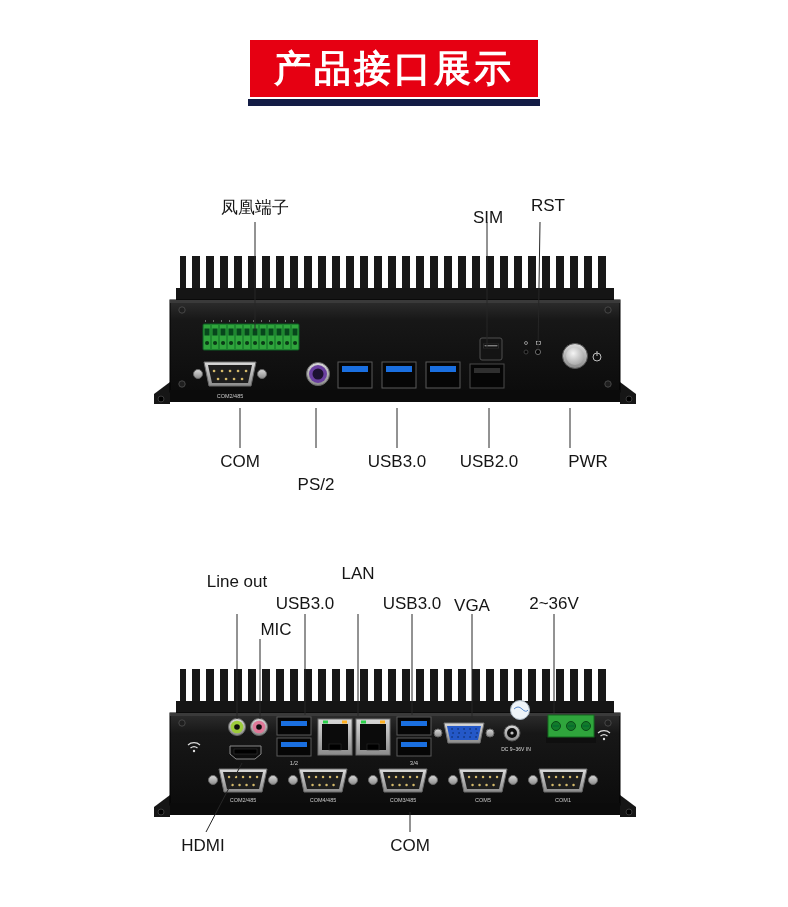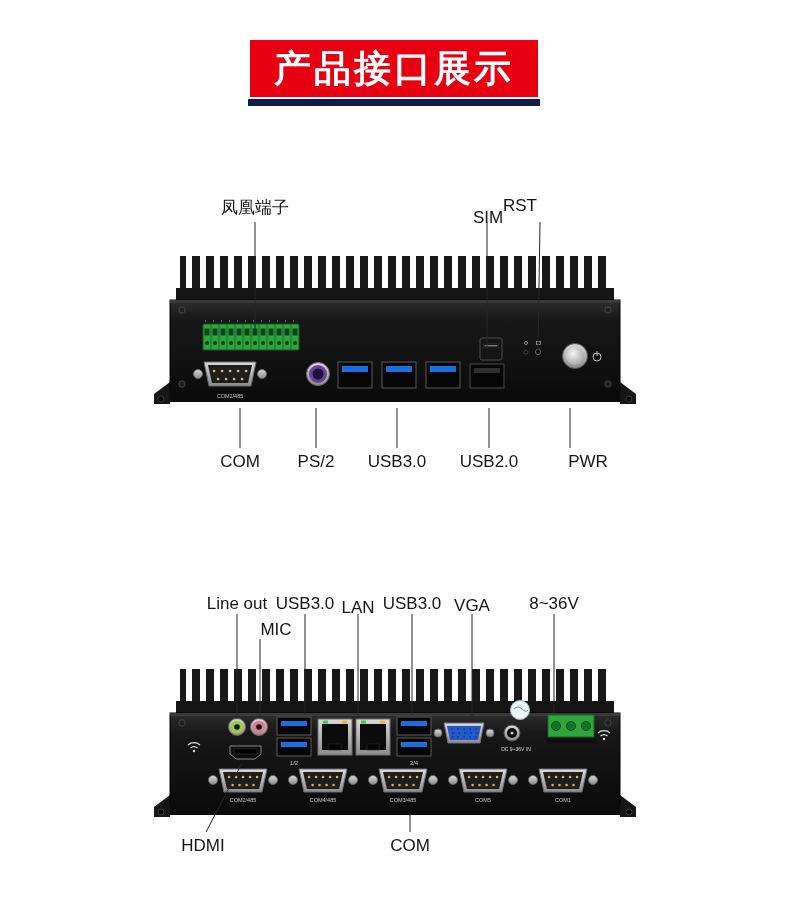--- a/index.html
+++ b/index.html
@@ -23,34 +23,34 @@
 </head>
 <body>
 
 <div class="page">
 
   <div class="title-box" style="background: rgb(230, 0, 18);">产品接口展示</div>
   <div class="title-underline" style="background: rgb(19, 28, 69);"></div>
 
   <div class="callout" style="left:255px;top:196px">凤凰端子</div>
   <div class="callout" style="left:488px;top:208px">SIM</div>
-  <div class="callout" style="left:520px;top:196px">RST</div>
+  <div class="callout" style="left:548px;top:196px">RST</div>
 
   <div class="callout" style="left:240px;top:452px">COM</div>
-  <div class="callout" style="left:316px;top:452px">PS/2</div>
+  <div class="callout" style="left:316px;top:475px">PS/2</div>
   <div class="callout" style="left:397px;top:452px">USB3.0</div>
   <div class="callout" style="left:489px;top:452px">USB2.0</div>
   <div class="callout" style="left:588px;top:452px">PWR</div>
 
-  <div class="callout" style="left:237px;top:594px">Line out</div>
+  <div class="callout" style="left:237px;top:572px">Line out</div>
   <div class="callout" style="left:305px;top:594px">USB3.0</div>
-  <div class="callout" style="left:358px;top:598px">LAN</div>
+  <div class="callout" style="left:358px;top:564px">LAN</div>
   <div class="callout" style="left:412px;top:594px">USB3.0</div>
   <div class="callout" style="left:472px;top:596px">VGA</div>
-  <div class="callout" style="left:554px;top:594px">8~36V</div>
+  <div class="callout" style="left:554px;top:594px">2~36V</div>
   <div class="callout" style="left:276px;top:620px">MIC</div>
 
   <div class="callout" style="left:203px;top:836px">HDMI</div>
   <div class="callout" style="left:410px;top:836px">COM</div>
 
   <svg class="dev" style="left:150px;top:252px" width="490" height="162" viewBox="0 0 490 162">
     <defs>
       <pattern id="finsA" width="14" height="40" patternUnits="userSpaceOnUse">
         <rect width="8" height="40" fill="#181818"></rect>
       </pattern>

